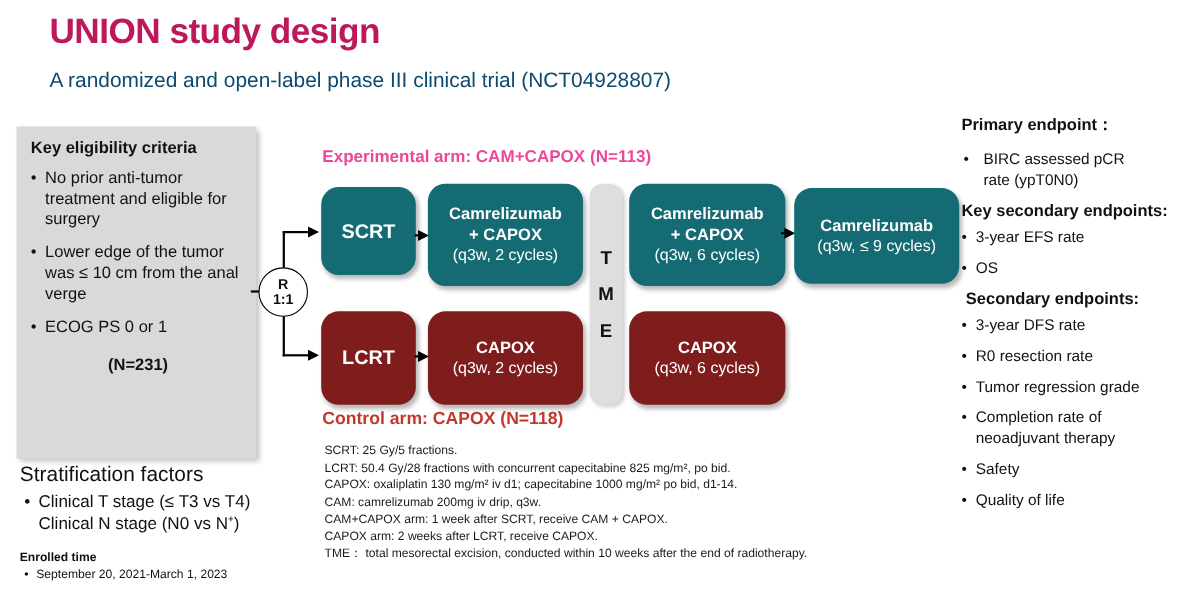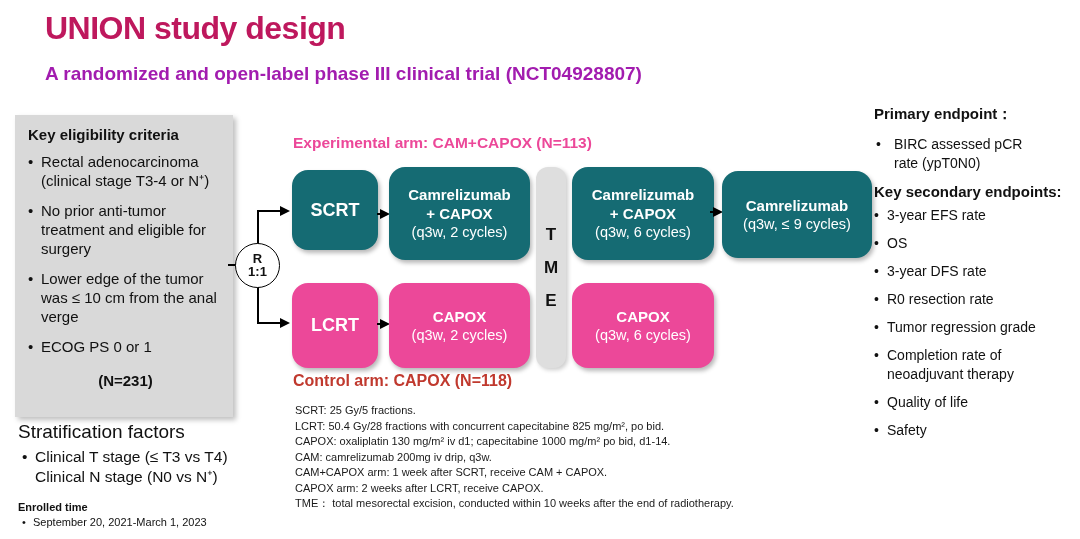--- a/index.html
+++ b/index.html
@@ -2,21 +2,21 @@
 <html><head>
 <meta charset="utf-8">
 <style>
   * { box-sizing: border-box; }
   html,body { margin:0; padding:0; background:#fff; }
   body { font-family:"Liberation Sans", sans-serif; color:#111; }
   .canvas { position:relative; width:1080px; height:539px; background:#ffffff; overflow:hidden; }
 
   
   .title { position:absolute; left:45px; top:10px; font-size:32px; font-weight:800; color:#be185d; letter-spacing:-0.5px; }
-  .subtitle { position:absolute; left:45px; top:63px; font-size:19px; font-weight:700; color:#a21caf; }
+  .subtitle { position:absolute; left:45px; top:63px; font-size:19px; font-weight:400; color:#0c4a6e; }
 
   
   .elig-panel { position:absolute; left:15px; top:115px; width:218px; height:302px; background:#d9d9d9;
                 box-shadow:3px 3px 5px rgba(0,0,0,0.25); padding:11px 10px 0 13px; }
   .elig-heading { font-size:15px; font-weight:700; margin-bottom:9px; }
   .bullet-item { position:relative; padding-left:13px; font-size:15px; line-height:19px; margin-bottom:11px; }
   .bullet-item::before { content:"\2022"; position:absolute; left:0; top:0; }
   .elig-n { text-align:center; font-weight:700; font-size:15px; margin-top:16px; }
 
   
@@ -30,21 +30,21 @@
 
   
   .arm-label-exp { position:absolute; left:293px; top:134px; font-size:15.5px; font-weight:700; color:#ec4899; }
   .arm-label-ctrl { position:absolute; left:293px; top:372px; font-size:16px; font-weight:700; color:#c0392e; }
 
   
   .fbox { position:absolute; border-radius:16px; color:#fff; display:flex; flex-direction:column;
           align-items:center; justify-content:center; text-align:center;
           box-shadow:2px 3px 4px rgba(0,0,0,0.28); }
   .fbox.teal { background:#156b73; }
-  .fbox.red  { background:#ec4899; }
+  .fbox.red  { background:#7f1d1d; }
   .fbox .b-line { font-size:15px; font-weight:700; line-height:19px; }
   .fbox .b-cycles { font-size:14.5px; font-weight:400; line-height:19px; }
   .fbox.single .b-line { font-size:18px; }
 
   .box-scrt { left:292px; top:170px; width:86px; height:80px; }
   .box-cam2 { left:389px; top:167px; width:141px; height:93px; }
   .box-cam6 { left:572px; top:167px; width:142px; height:93px; }
   .box-cam9 { left:722px; top:171px; width:150px; height:87px; }
   .box-lcrt { left:292px; top:283px; width:86px; height:85px; }
   .box-capox2 { left:389px; top:283px; width:141px; height:85px; }
@@ -84,21 +84,20 @@
 </head>
 <body>
 
 <div class="canvas">
 
   <div class="title">UNION study design</div>
   <div class="subtitle">A randomized and open-label phase III clinical trial (NCT04928807)</div>
 
   <div class="elig-panel">
     <div class="elig-heading">Key eligibility criteria</div>
-    <div class="bullet-item">Rectal adenocarcinoma (clinical stage T3-4 or N⁺)</div>
     <div class="bullet-item">No prior anti-tumor treatment and eligible for surgery</div>
     <div class="bullet-item">Lower edge of the tumor was ≤ 10 cm from the anal verge</div>
     <div class="bullet-item">ECOG PS 0 or 1</div>
     <div class="elig-n">(N=231)</div>
   </div>
 
   <div class="strat-heading">Stratification factors</div>
   <div class="strat-items">
     <div class="bullet-item">Clinical T stage (≤ T3 vs T4)</div>
     <div class="strat-line2">Clinical N stage (N0 vs N⁺)</div>
@@ -168,27 +167,28 @@
   <div class="endpoints">
     <div class="ep-heading">Primary endpoint：</div>
     <div class="ep-list">
       <div class="ep-item primary">BIRC assessed pCR rate (ypT0N0)</div>
     </div>
     <div class="ep-heading">Key secondary endpoints:</div>
     <div class="ep-list">
       <div class="ep-item">3-year EFS rate</div>
       <div class="ep-item">OS</div>
     </div>
+    <div class="ep-heading indent">Secondary endpoints:</div>
     <div class="ep-list">
       <div class="ep-item">3-year DFS rate</div>
       <div class="ep-item">R0 resection rate</div>
       <div class="ep-item">Tumor regression grade</div>
       <div class="ep-item">Completion rate of neoadjuvant therapy</div>
+      <div class="ep-item">Safety</div>
       <div class="ep-item">Quality of life</div>
-      <div class="ep-item">Safety</div>
     </div>
   </div>
 
   <div class="footnotes">
     <div class="footnote-line">SCRT: 25 Gy/5 fractions.</div>
     <div class="footnote-line">LCRT: 50.4 Gy/28 fractions with concurrent capecitabine 825 mg/m², po bid.</div>
     <div class="footnote-line">CAPOX: oxaliplatin 130 mg/m² iv d1; capecitabine 1000 mg/m² po bid, d1-14.</div>
     <div class="footnote-line">CAM: camrelizumab 200mg iv drip, q3w.</div>
     <div class="footnote-line">CAM+CAPOX arm: 1 week after SCRT, receive CAM + CAPOX.</div>
     <div class="footnote-line">CAPOX arm: 2 weeks after LCRT, receive CAPOX.</div>

